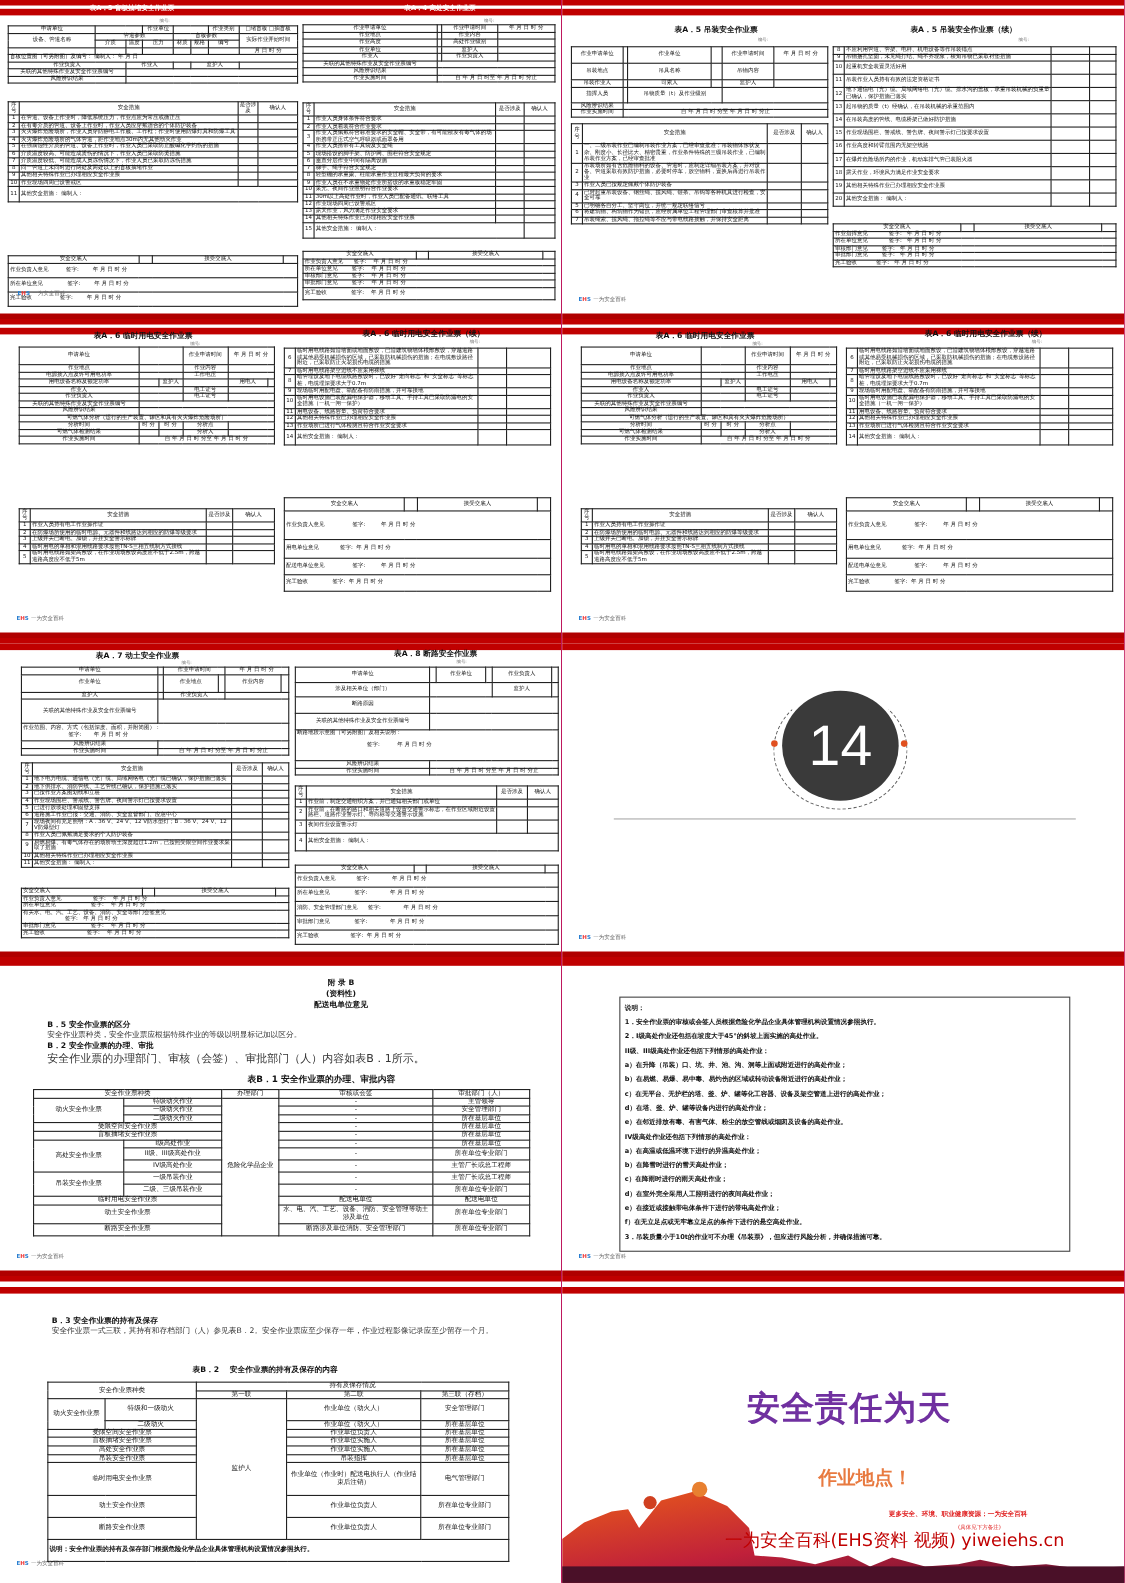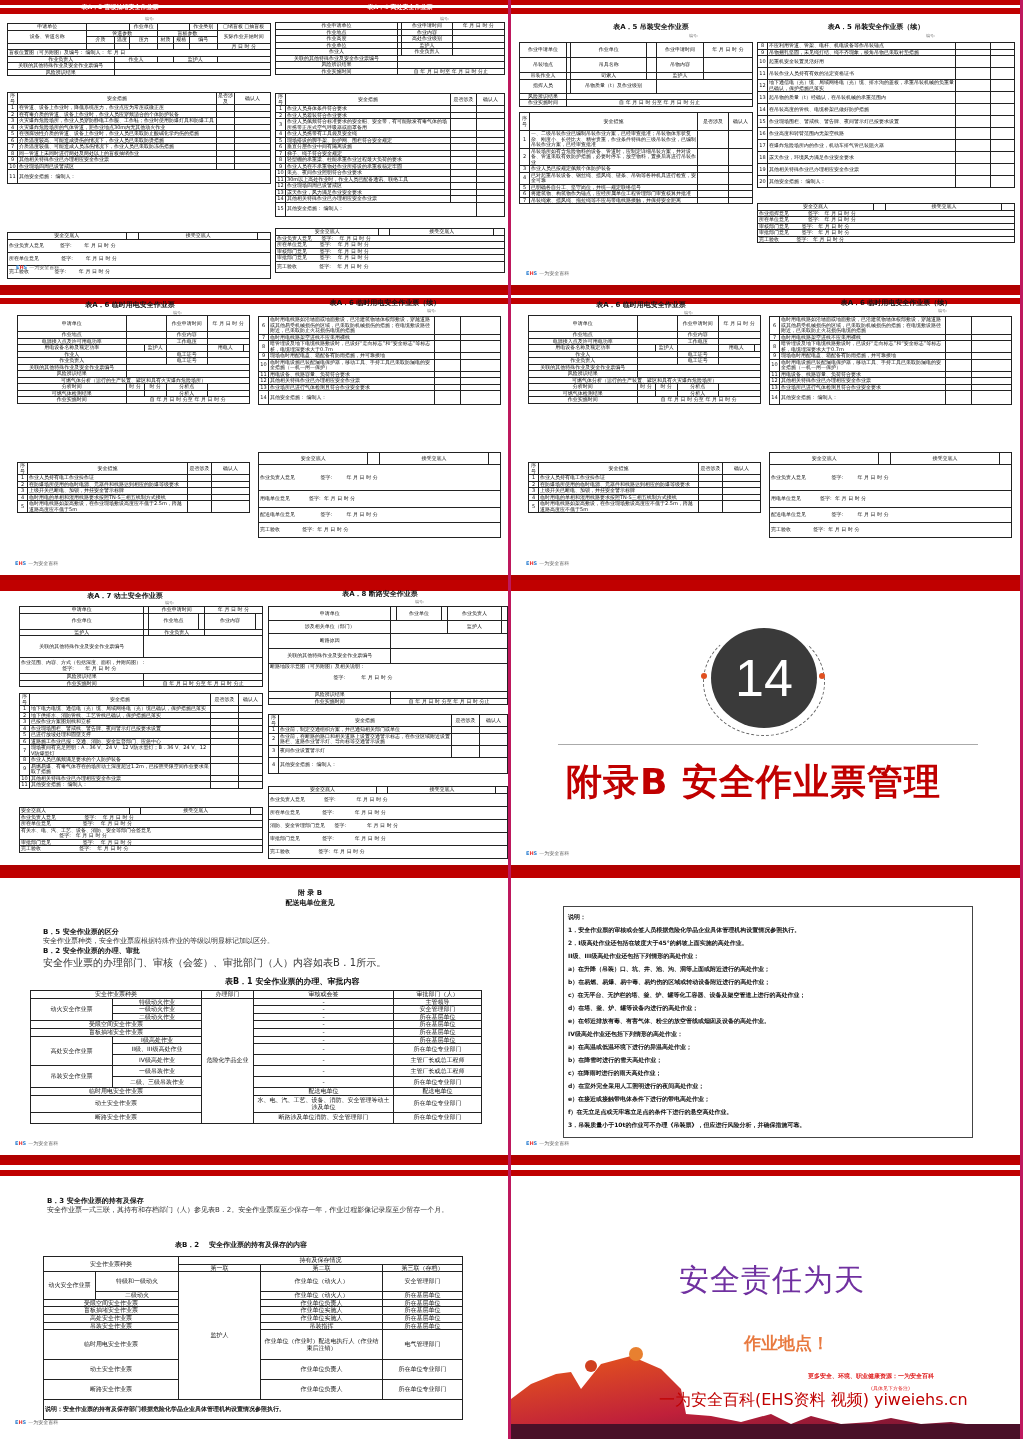--- a/index.html
+++ b/index.html
@@ -1,39 +1,39 @@
 <!DOCTYPE html>
 <html><head>
 <meta charset="utf-8">
 <style>
 *{box-sizing:border-box;margin:0;padding:0}
 body{width:1023px;height:1439px;background:#fff;font-family:"DejaVu Sans","Liberation Sans",sans-serif;color:#111;overflow:hidden;position:relative}
 .grid{display:grid;grid-template-columns:511px 512px;grid-template-rows:290px 290px 290px 290px 279px;width:1023px;height:1439px}
-.slide{position:relative;overflow:hidden;background:#fff;border-right:3px solid #be185d}
+.slide{position:relative;overflow:hidden;background:#fff;border-right:1px solid #be185d}
 .bar-top{position:absolute;left:0;right:0;top:0;height:5px;background:#c00000}
 .bar-top2{position:absolute;left:0;right:0;top:8px;height:6px;background:#c00000}
 .bar-bot{position:absolute;left:0;right:0;bottom:0;height:5px;background:#b00000}
 .logo{position:absolute;left:15px;bottom:14px;font-size:5px;color:#666;display:flex;align-items:center;gap:2px}
 .logo .mk{font-weight:bold;color:#2a7fd0;font-size:5px}
 .logo .mk b{color:#e33}
 .ttl{position:absolute;font-size:7px;font-weight:bold;text-align:center}
 .bh{position:absolute;font-size:4px;color:#777}
 table.f{position:absolute;border-collapse:collapse;font-size:5px;line-height:1.1}
 table.f td{border:1px solid #222;padding:0 1px;vertical-align:middle;text-align:left}
 table.f td.c{text-align:center}
 table.f td.n{text-align:center;width:10px}
 .big14{position:absolute;left:200px;top:48px;width:106px;height:100px;border-radius:50%;background:#3a3a3a;color:#fff;font-size:52px;text-align:center;line-height:100px;font-family:"Liberation Sans",sans-serif}
 .arc{position:absolute;left:192px;top:48px;width:122px;height:108px;border-radius:50%;border:1px dashed #666;border-top-color:transparent}
 .dot{position:absolute;width:6px;height:6px;border-radius:50%;background:#e05020}
 .hr{position:absolute;left:47px;top:164px;width:420px;height:1px;background:#aaa}
 .bigtitle{position:absolute;left:55px;top:178px;font-size:36px;font-weight:bold;color:#c00000;letter-spacing:1px;white-space:nowrap}
 .doc p{font-size:6px;line-height:1.35}
 .note{position:absolute;left:52px;top:36px;width:410px;height:232px;border:1px solid #444;padding:3px 4px;font-size:6px;font-weight:bold;line-height:13px}
 .slogan1{position:absolute;left:95px;top:58px;font-size:30px;font-weight:bold;color:#7030a0;letter-spacing:1px}
-.slogan2{position:absolute;left:168px;top:100px;font-size:30px;font-weight:normal;color:#7030a0;letter-spacing:1px}
+.slogan2{position:absolute;left:168px;top:100px;font-size:30px;font-weight:bold;color:#7030a0;letter-spacing:1px}
 .thanks{position:absolute;left:233px;top:172px;font-size:17px;font-weight:bold;color:#e87a40}
 .more{position:absolute;left:297px;top:212px;font-size:6px;font-weight:bold;color:#e02020}
 .more2{position:absolute;left:360px;top:225px;font-size:5px;color:#e02020}
 .wm{position:absolute;left:148px;top:230px;font-size:16px;color:#c00000;white-space:nowrap}
 .silh{position:absolute;left:0;right:0;bottom:0;height:95px}
 </style>
 </head>
 <body>
 
 <div class="grid">
@@ -1133,21 +1133,21 @@
           </tr>
       <tr>
             <td colspan="4"><span>审批部门意见</span>&nbsp;&nbsp;&nbsp;&nbsp;&nbsp;&nbsp;&nbsp;&nbsp;&nbsp;&nbsp;&nbsp;&nbsp;&nbsp;&nbsp;&nbsp;&nbsp;&nbsp;&nbsp;&nbsp;&nbsp;<span>签字:</span>&nbsp;&nbsp;&nbsp;&nbsp;<span>年 月 日 时 分</span></td>
           </tr>
       <tr>
             <td colspan="4"><span>完工验收</span>&nbsp;&nbsp;&nbsp;&nbsp;&nbsp;&nbsp;&nbsp;&nbsp;&nbsp;&nbsp;&nbsp;&nbsp;&nbsp;&nbsp;&nbsp;&nbsp;&nbsp;&nbsp;&nbsp;&nbsp;&nbsp;&nbsp;&nbsp;&nbsp;<span>签字:</span>&nbsp;&nbsp;&nbsp;&nbsp;<span>年 月 日 时 分</span></td>
           </tr>
     </tbody>
       </table>
 
-    <div class="ttl" style="left:320px;top:9px;width:120px">表A．8 断路安全作业票</div>
+    <div class="ttl" style="left:336px;top:9px;width:120px">表A．8 断路安全作业票</div>
     <div class="bh" style="left:415px;top:19px">编号:</div>
     <table class="f" style="left:268px;top:26px;width:240px">
       <tbody>
           <tr>
             <td class="c" style="height:14px">申请单位</td>
             <td></td>
             <td class="c">作业单位</td>
             <td></td>
             <td class="c">作业负责人</td>
             <td></td>
@@ -1240,32 +1240,32 @@
   </div>
 
   <div class="slide">
     <div class="bar-top"></div>
     <div class="bar-top2" style="top:5px"></div>
     <div class="arc"></div>
     <div class="dot" style="left:190px;top:93px"></div>
     <div class="dot" style="left:308px;top:93px"></div>
     <div class="big14">14</div>
     <div class="hr"></div>
-    <div class="bigtitle">附录B  安全作业票管理</div>
     <div class="logo">
         <span class="mk">E<b>H</b>S</span>
         <span>一为安全百科</span>
       </div>
     <div class="bar-bot"></div>
   </div>
 
   <div class="slide doc">
     <div class="bar-top" style="height:8px"></div>
     <div style="position:absolute;left:0;width:620px;top:18px;text-align:center;font-size:7px;font-weight:bold;line-height:10px">
       <div>附 录 B</div>
+      <div>(资料性)</div>
       <div>配送电单位意见</div>
     </div>
     <div style="position:absolute;left:43px;top:58px;width:420px">
       <p style="font-weight:bold;font-size:7px">B．5 安全作业票的区分</p>
       <p style="color:#333;font-size:7px">安全作业票种类，安全作业票应根据特殊作业的等级以明显标记加以区分。</p>
       <p style="font-weight:bold;font-size:7px">B．2 安全作业票的办理、审批</p>
       <p style="color:#333;font-size:10px">安全作业票的办理部门、审核（会签）、审批部门（人）内容如表B．1所示。</p>
     </div>
     <div style="position:absolute;left:225px;top:106px;font-size:8px;font-weight:bold">表B．1 安全作业票的办理、审批内容</div>
     <table class="f" style="left:30px;top:120px;width:452px;font-size:6px">

